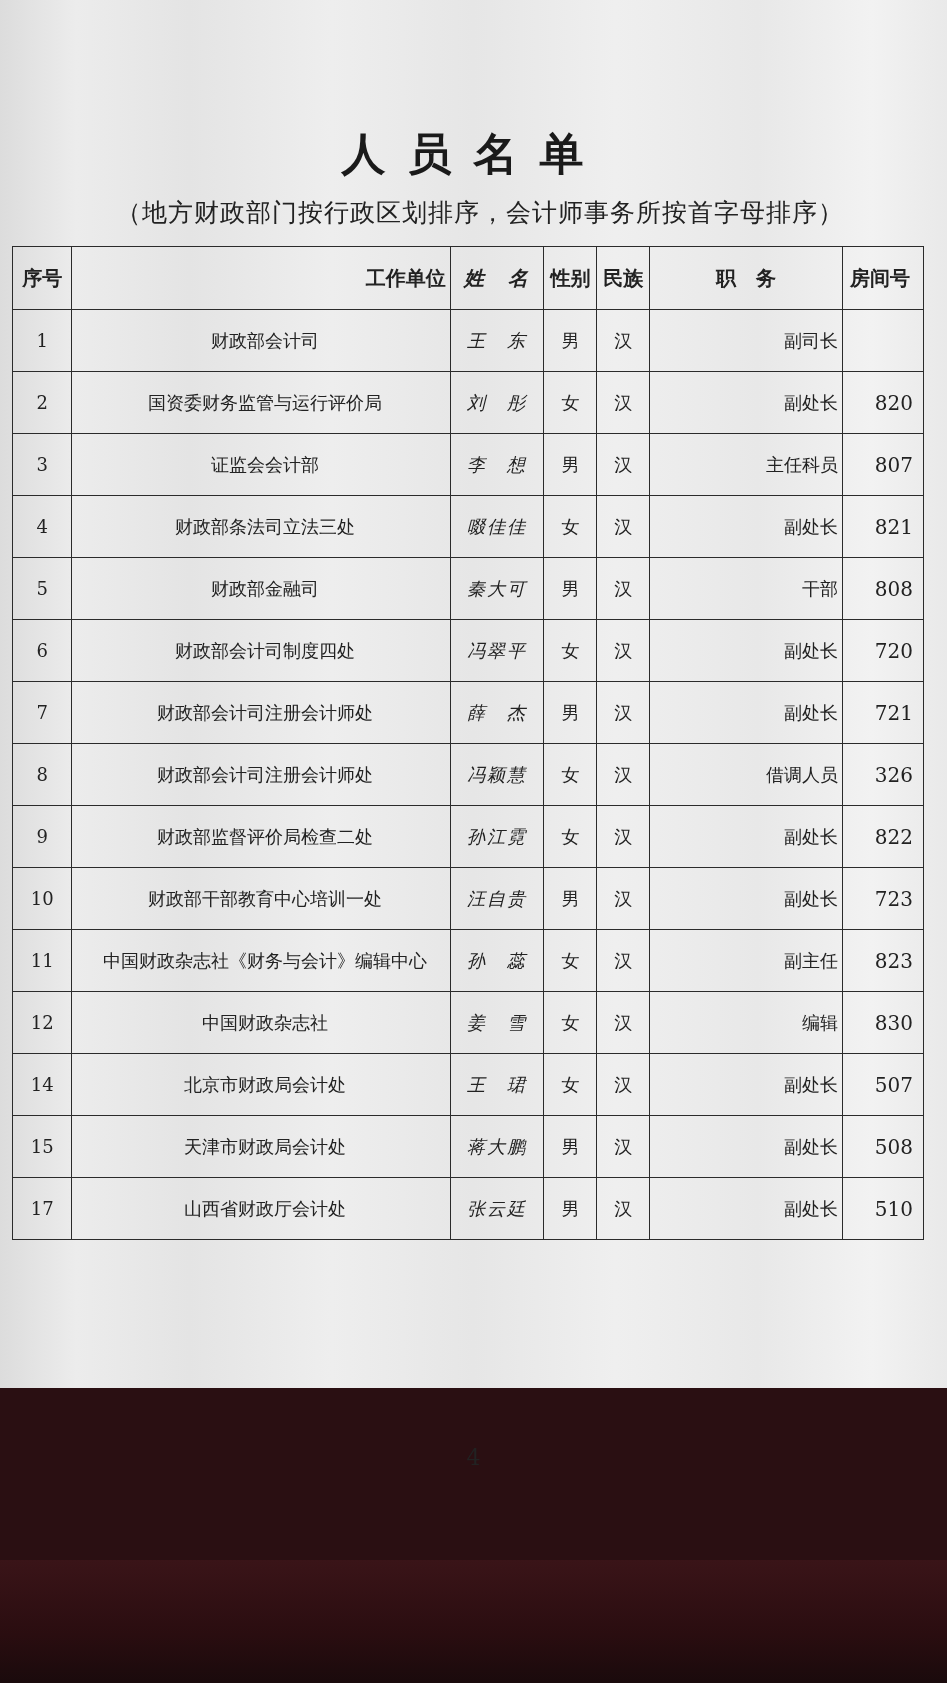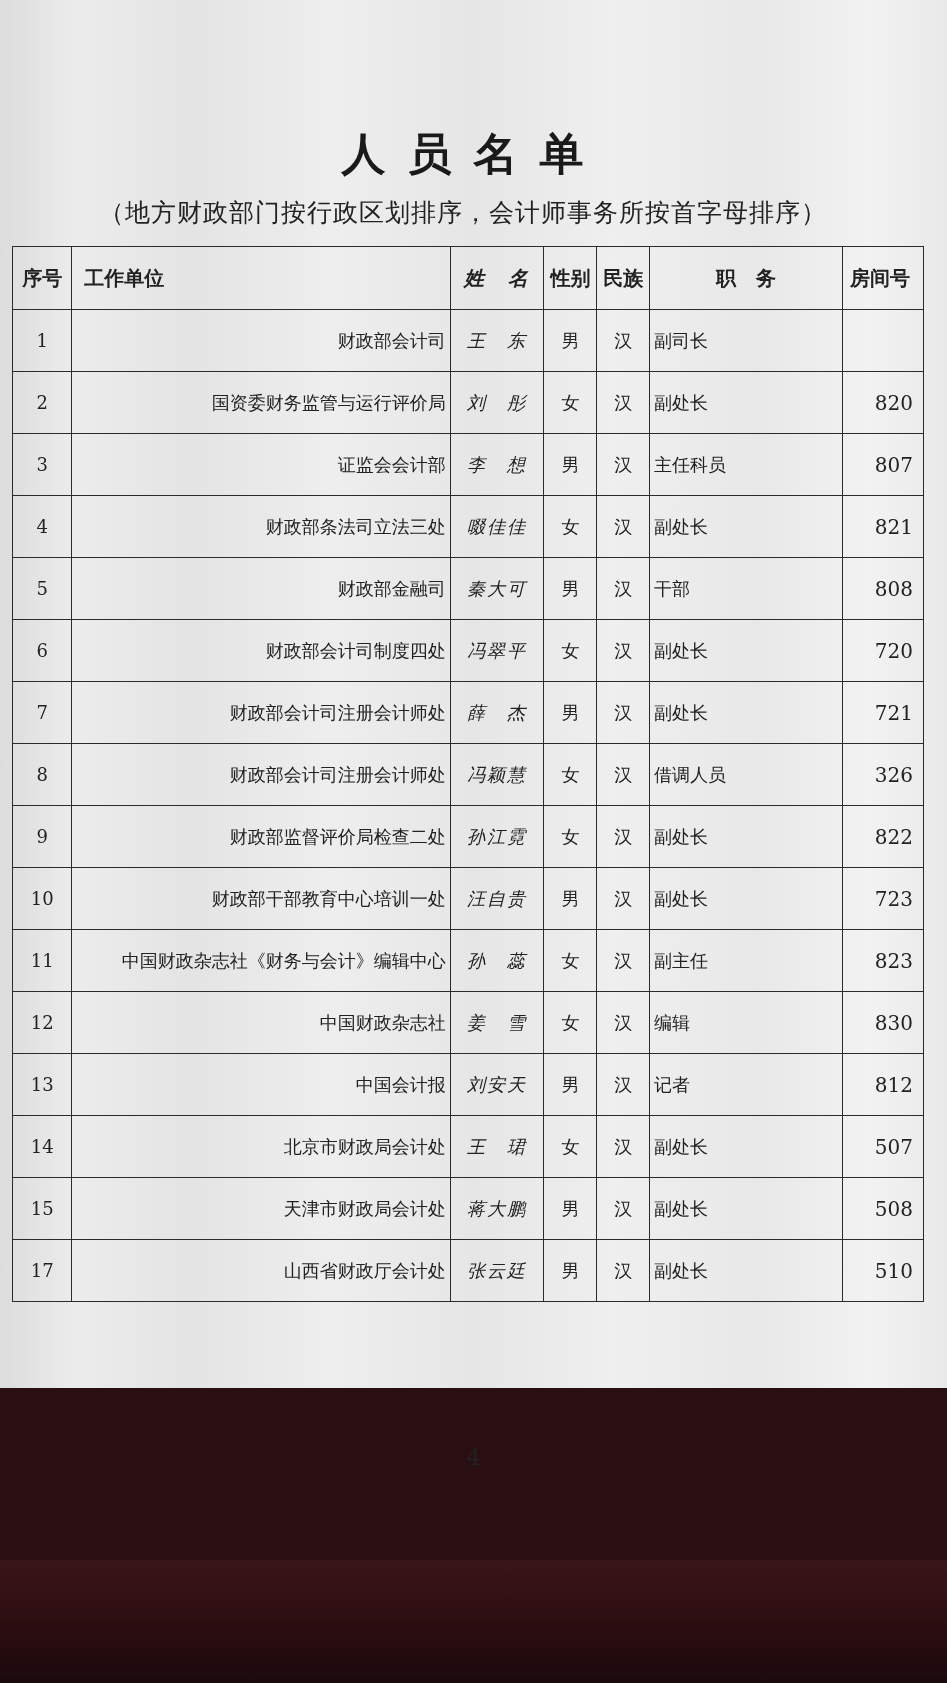--- a/index.html
+++ b/index.html
@@ -18,61 +18,61 @@
   .desk {
     position: absolute; left: 0; top: 1560px; width: 947px; height: 123px;
     background: linear-gradient(180deg, #3a1418 0%, #2a0d10 60%, #1a0a0c 100%);
   }
   .title {
     position: absolute; top: 125px; left: 0; width: 947px; text-align: center;
     font-family: "DejaVu Sans", "Liberation Sans", sans-serif;
     font-size: 44px; letter-spacing: 22px; font-weight: bold; color: #1a1a1a;
   }
   .subtitle {
-    position: absolute; top: 196px; left: 93px; width: 740px; text-align: center;
+    position: absolute; top: 196px; left: 110px; width: 740px; text-align: center;
     font-size: 25px; color: #222; letter-spacing: 1px;
   }
   table.roster {
     position: absolute; left: 12px; top: 246px; width: 912px;
     border-collapse: collapse; table-layout: fixed;
   }
   table.roster th, table.roster td {
     border: 1.6px solid #2b2b2b;
     padding: 0 4px; vertical-align: middle;
     font-size: 18px; color: #222;
   }
   table.roster th {
     font-family: "DejaVu Sans", "Liberation Sans", sans-serif;
     font-size: 20px; font-weight: bold; height: 62px; text-align: center; border-radius: 8px;
   }
   table.roster td { height: 61px; }
   .c-no { width: 46px; text-align: center; }
-  .c-unit { width: 334px; text-align: right; padding-left: 12px !important; }
+  .c-unit { width: 334px; text-align: center; padding-left: 12px !important; }
   .c-name { width: 78px; text-align: center; letter-spacing: 2px; font-style: italic; }
   .c-gender { width: 40px; text-align: center; }
   .c-eth { width: 40px; text-align: center; }
-  .c-pos { width: 170px; text-align: left; }
+  .c-pos { width: 170px; text-align: right; }
   .c-room { width: 60px; text-align: right; padding-right: 10px !important; font-size: 20px !important; margin-left: 44px; }
   .page-num {
     position: absolute; top: 1445px; left: 0; width: 947px; text-align: center;
     font-size: 22px; color: #222;
   }
 </style>
 </head>
 <body>
 
 <div class="paper">
   <div class="title">人员名单</div>
   <div class="subtitle">（地方财政部门按行政区划排序，会计师事务所按首字母排序）</div>
 
   <table class="roster">
     <thead>
       <tr>
         <th class="c-no">序号</th>
-        <th class="c-unit" style="text-align:left;padding-left:4px">工作单位</th>
+        <th class="c-unit" style="text-align:right;padding-left:4px">工作单位</th>
         <th class="c-name">姓　名</th>
         <th class="c-gender">性别</th>
         <th class="c-eth">民族</th>
         <th class="c-pos">职　务</th>
         <th class="c-room" style="text-align:center;font-size:20px">房间号</th>
       </tr>
     </thead>
     <tbody id="roster-body">
         <tr>
           <td class="c-no">1</td>
@@ -176,29 +176,20 @@
         <tr>
           <td class="c-no">12</td>
           <td class="c-unit">中国财政杂志社</td>
           <td class="c-name">姜　雪</td>
           <td class="c-gender">女</td>
           <td class="c-eth">汉</td>
           <td class="c-pos">编辑</td>
           <td class="c-room">830</td>
         </tr>
         <tr>
-          <td class="c-no">13</td>
-          <td class="c-unit">中国会计报</td>
-          <td class="c-name">刘安天</td>
-          <td class="c-gender">男</td>
-          <td class="c-eth">汉</td>
-          <td class="c-pos">记者</td>
-          <td class="c-room">812</td>
-        </tr>
-        <tr>
           <td class="c-no">14</td>
           <td class="c-unit">北京市财政局会计处</td>
           <td class="c-name">王　珺</td>
           <td class="c-gender">女</td>
           <td class="c-eth">汉</td>
           <td class="c-pos">副处长</td>
           <td class="c-room">507</td>
         </tr>
         <tr>
           <td class="c-no">15</td>

